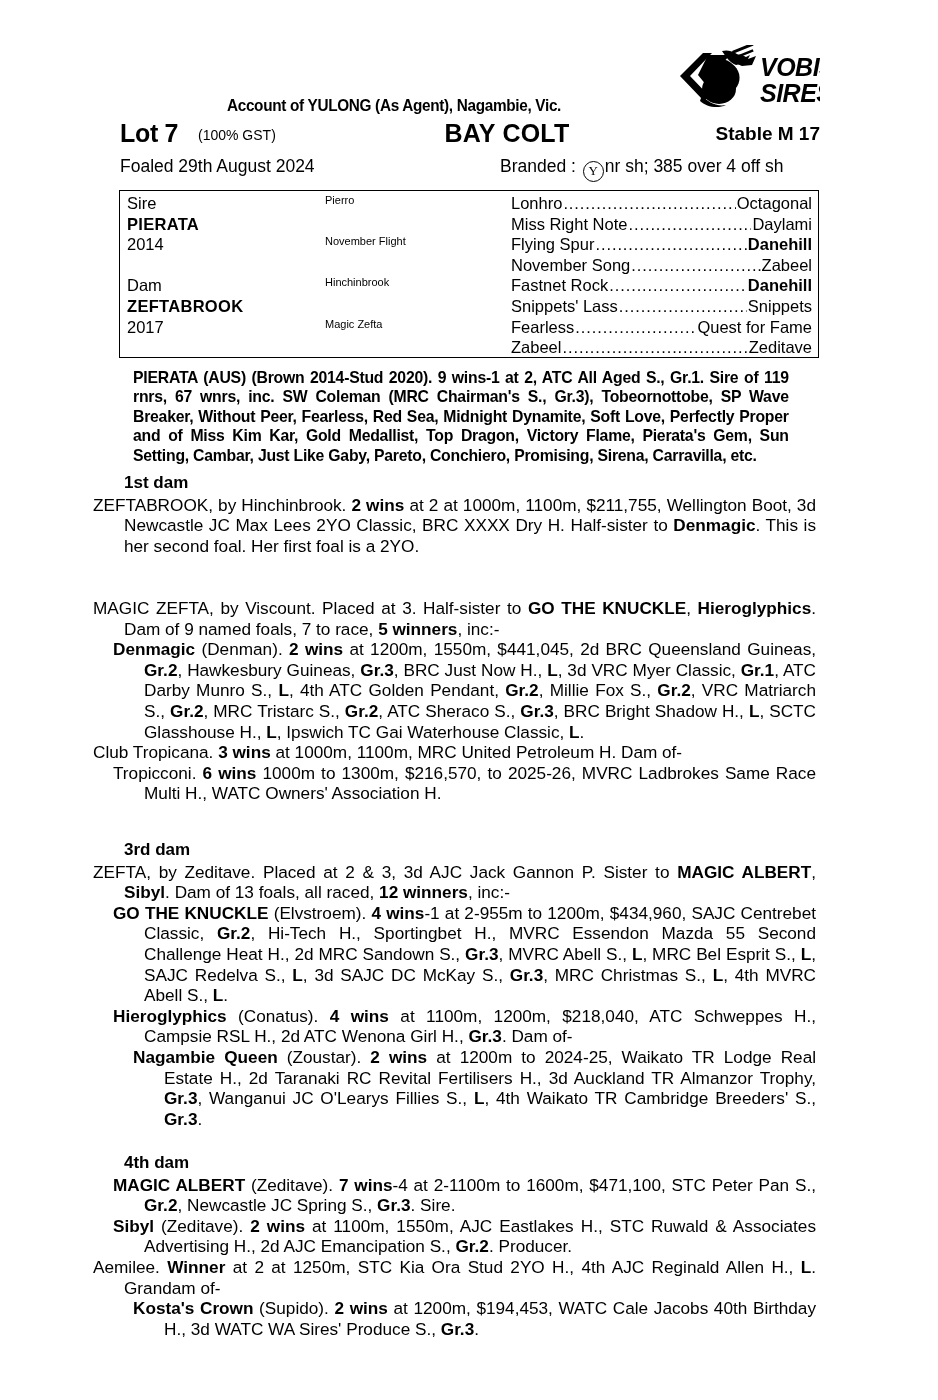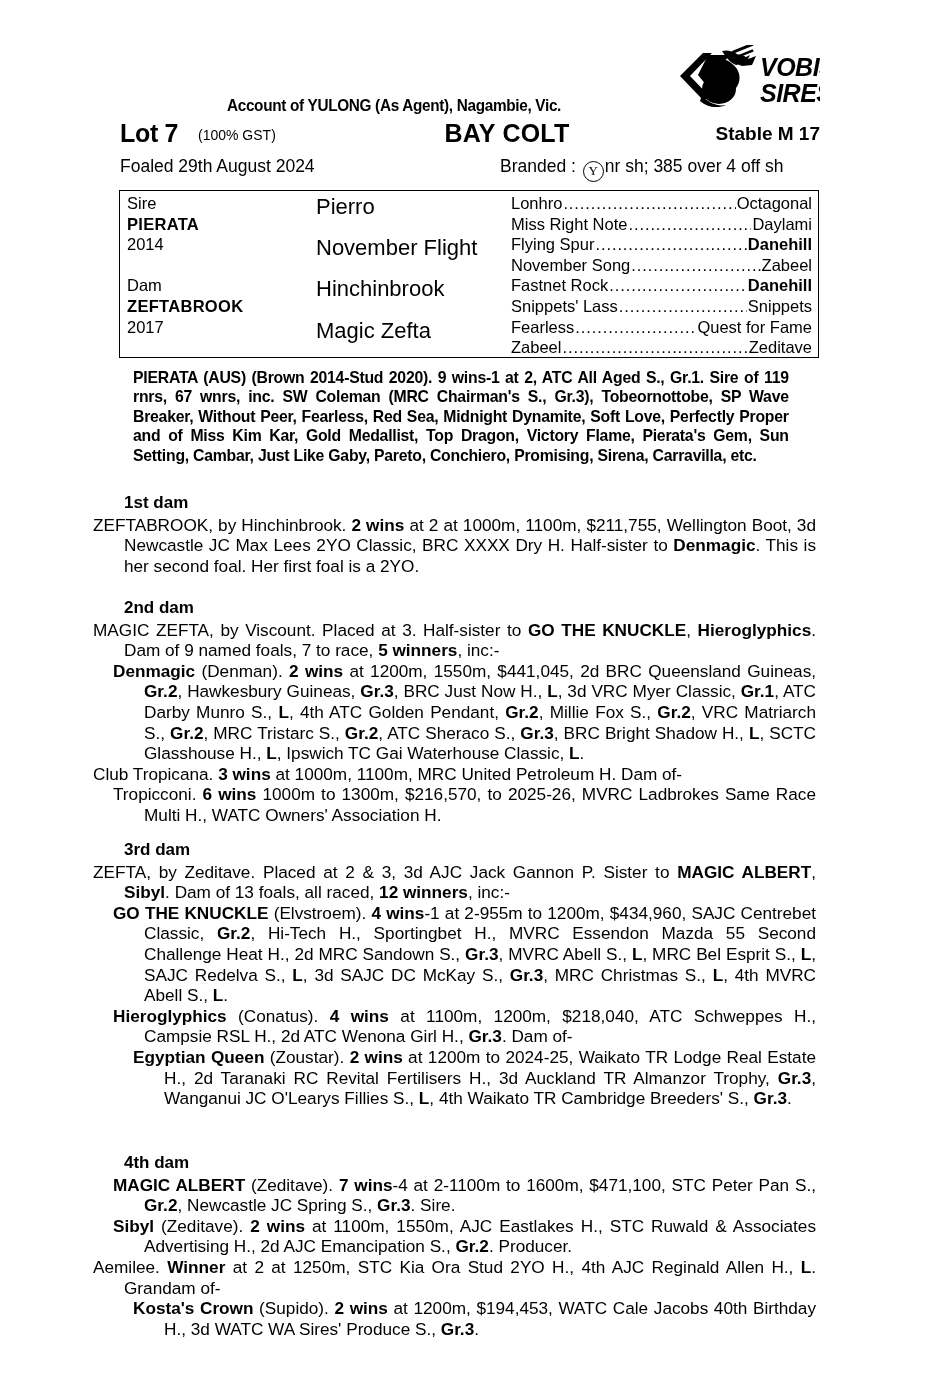--- a/index.html
+++ b/index.html
@@ -138,23 +138,23 @@
     left: 7px;
     top: 0;
     font-size: 16.5px;
   }
   .ped-c1.bold {
     font-weight: bold;
     letter-spacing: 0.3px;
   }
   .ped-c2 {
     position: absolute;
-    left: 196px;
-    top: 0;
-    font-size: 22px;
+    left: 205px;
+    top: 0;
+    font-size: 11px;
   }
   .ped-c3 {
     position: absolute;
     left: 391px;
     top: 0;
     right: 6px;
     font-size: 16.5px;
     display: flex;
     align-items: baseline;
     white-space: nowrap;
@@ -332,37 +332,36 @@
           <span class="nm">Zabeel</span>
           <span class="dots">................................................................................</span>
           <span class="gp">Zeditave</span>
         </span>
       </div>
     </div>
 
   <div class="sire-para">PIERATA (AUS) (Brown 2014-Stud 2020). 9 wins-1 at 2, ATC All Aged S., Gr.1. Sire of 119 rnrs, 67 wnrs, inc. SW Coleman (MRC Chairman's S., Gr.3), Tobeornottobe, SP Wave Breaker, Without Peer, Fearless, Red Sea, Midnight Dynamite, Soft Love, Perfectly Proper and of Miss Kim Kar, Gold Medallist, Top Dragon, Victory Flame, Pierata's Gem, Sun Setting, Cambar, Just Like Gaby, Pareto, Conchiero, Promising, Sirena, Carravilla, etc.</div>
 
   <div id="dam-sections">
-      <div class="dam-block" style="top: 493px;">
+      <div class="dam-block" style="top: 473px;">
         <div class="dam-head">1st dam</div>
         <div class="p0">ZEFTABROOK, by Hinchinbrook. <b>2 wins</b> at 2 at 1000m, 1100m, $211,755, Wellington Boot, 3d Newcastle JC Max Lees 2YO Classic, BRC XXXX Dry H. Half-sister to <b>Denmagic</b>. This is her second foal. Her first foal is a 2YO.</div>
       </div>
       <div class="dam-block" style="top: 598px;">
-        <div class="dam-head">2nd dam</div>
         <div class="p0">MAGIC ZEFTA, by Viscount. Placed at 3. Half-sister to <b>GO THE KNUCKLE</b>, <b>Hieroglyphics</b>. Dam of 9 named foals, 7 to race, <b>5 winners</b>, inc:-</div>
         <div class="p1"><b>Denmagic</b> (Denman). <b>2 wins</b> at 1200m, 1550m, $441,045, 2d BRC Queensland Guineas, <b>Gr.2</b>, Hawkesbury Guineas, <b>Gr.3</b>, BRC Just Now H., <b>L</b>, 3d VRC Myer Classic, <b>Gr.1</b>, ATC Darby Munro S., <b>L</b>, 4th ATC Golden Pendant, <b>Gr.2</b>, Millie Fox S., <b>Gr.2</b>, VRC Matriarch S., <b>Gr.2</b>, MRC Tristarc S., <b>Gr.2</b>, ATC Sheraco S., <b>Gr.3</b>, BRC Bright Shadow H., <b>L</b>, SCTC Glasshouse H., <b>L</b>, Ipswich TC Gai Waterhouse Classic, <b>L</b>.</div>
         <div class="p0">Club Tropicana. <b>3 wins</b> at 1000m, 1100m, MRC United Petroleum H. Dam of-</div>
         <div class="p1">Tropicconi. <b>6 wins</b> 1000m to 1300m, $216,570, to 2025-26, MVRC Ladbrokes Same Race Multi H., WATC Owners' Association H.</div>
       </div>
       <div class="dam-block" style="top: 840px;">
         <div class="dam-head">3rd dam</div>
         <div class="p0">ZEFTA, by Zeditave. Placed at 2 &amp; 3, 3d AJC Jack Gannon P. Sister to <b>MAGIC ALBERT</b>, <b>Sibyl</b>. Dam of 13 foals, all raced, <b>12 winners</b>, inc:-</div>
         <div class="p1"><b>GO THE KNUCKLE</b> (Elvstroem). <b>4 wins</b>-1 at 2-955m to 1200m, $434,960, SAJC Centrebet Classic, <b>Gr.2</b>, Hi-Tech H., Sportingbet H., MVRC Essendon Mazda 55 Second Challenge Heat H., 2d MRC Sandown S., <b>Gr.3</b>, MVRC Abell S., <b>L</b>, MRC Bel Esprit S., <b>L</b>, SAJC Redelva S., <b>L</b>, 3d SAJC DC McKay S., <b>Gr.3</b>, MRC Christmas S., <b>L</b>, 4th MVRC Abell S., <b>L</b>.</div>
         <div class="p1"><b>Hieroglyphics</b> (Conatus). <b>4 wins</b> at 1100m, 1200m, $218,040, ATC Schweppes H., Campsie RSL H., 2d ATC Wenona Girl H., <b>Gr.3</b>. Dam of-</div>
-        <div class="p2"><b>Egyptian Queen</b> (Zoustar). <b>2 wins</b> at 1200m to 2024-25, Waikato TR Lodge Real Estate H., 2d Taranaki RC Revital Fertilisers H., 3d Auckland TR Almanzor Trophy, <b>Gr.3</b>, Wanganui JC O'Learys Fillies S., <b>L</b>, 4th Waikato TR Cambridge Breeders' S., <b>Gr.3</b>.</div>
+        <div class="p2"><b>Nagambie Queen</b> (Zoustar). <b>2 wins</b> at 1200m to 2024-25, Waikato TR Lodge Real Estate H., 2d Taranaki RC Revital Fertilisers H., 3d Auckland TR Almanzor Trophy, <b>Gr.3</b>, Wanganui JC O'Learys Fillies S., <b>L</b>, 4th Waikato TR Cambridge Breeders' S., <b>Gr.3</b>.</div>
       </div>
       <div class="dam-block" style="top: 1153px;">
         <div class="dam-head">4th dam</div>
         <div class="p1"><b>MAGIC ALBERT</b> (Zeditave). <b>7 wins</b>-4 at 2-1100m to 1600m, $471,100, STC Peter Pan S., <b>Gr.2</b>, Newcastle JC Spring S., <b>Gr.3</b>. Sire.</div>
         <div class="p1"><b>Sibyl</b> (Zeditave). <b>2 wins</b> at 1100m, 1550m, AJC Eastlakes H., STC Ruwald &amp; Associates Advertising H., 2d AJC Emancipation S., <b>Gr.2</b>. Producer.</div>
         <div class="p0">Aemilee. <b>Winner</b> at 2 at 1250m, STC Kia Ora Stud 2YO H., 4th AJC Reginald Allen H., <b>L</b>. Grandam of-</div>
         <div class="p2"><b>Kosta's Crown</b> (Supido). <b>2 wins</b> at 1200m, $194,453, WATC Cale Jacobs 40th Birthday H., 3d WATC WA Sires' Produce S., <b>Gr.3</b>.</div>
       </div>
     </div>
 

